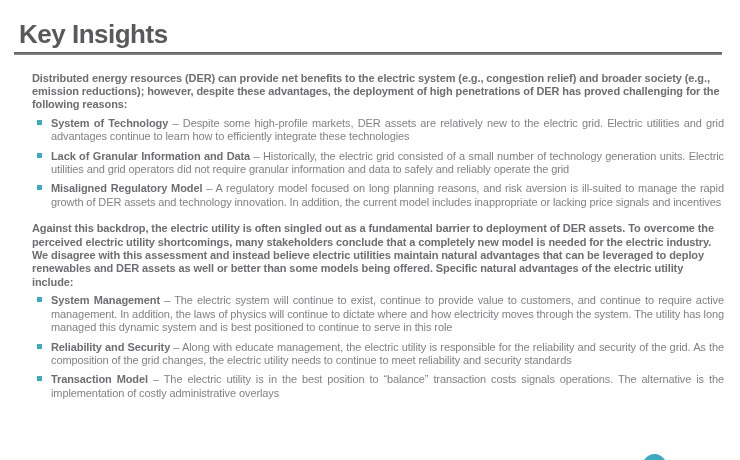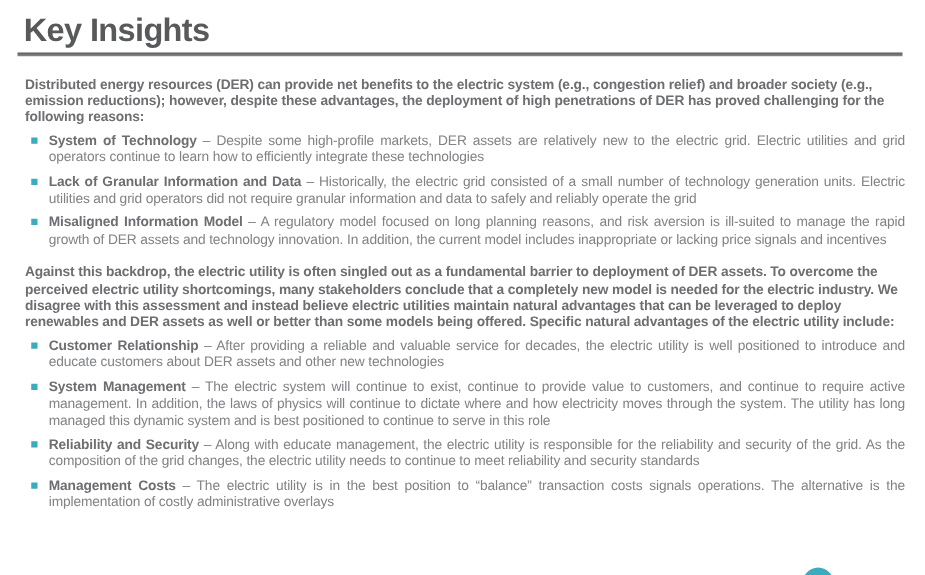--- a/index.html
+++ b/index.html
@@ -5,36 +5,36 @@
   html, body { margin: 0; padding: 0; background: #ffffff; }
   .slide {
     position: relative;
     width: 740px;
     height: 460px;
     background: #ffffff;
     overflow: hidden;
     font-family: "Liberation Sans", sans-serif;
     box-sizing: border-box;
   }
-  .slide-header { padding-top: 10px; }
+  .slide-header { padding-top: 20px; }
   .page-title {
     margin: 0 0 0 19px;
     font-size: 26px;
     font-weight: bold;
     color: #58595B;
     letter-spacing: -0.5px;
     line-height: 1.1;
   }
   .title-rule {
     height: 3px;
     background: linear-gradient(#595A5C, #8A8C8F);
     margin: 3px 18px 0 14px;
   }
   .content {
-    padding: 17px 16px 0 20px;
+    padding: 17px 16px 0 32px;
   }
   .intro {
     margin: 0 0 5px 0;
     color: #6D6E71;
     font-size: 11px;
     font-weight: bold;
     line-height: 1.22;
     letter-spacing: -0.1px;
   }
   ul.bullets {
@@ -81,44 +81,41 @@
     <h1 class="page-title">Key Insights</h1>
     <div class="title-rule"></div>
   </header>
 
   <main class="content">
 
     <p class="intro">Distributed energy resources (DER) can provide net benefits to the electric system (e.g., congestion relief) and broader society (e.g., emission reductions); however, despite these advantages, the deployment of high penetrations of DER has proved challenging for the following reasons:</p>
 
     <ul class="bullets">
       <li>
-        <span class="sq"></span><b>System of Technology</b><span> – Despite some high-profile markets, DER assets are relatively new to the electric grid. Electric utilities and grid operators continue to learn how to efficiently integrate these technologies</span>
+        <span class="sq"></span><b>System of Technology</b><span> – Despite some high-profile markets, DER assets are relatively new to the electric grid. Electric utilities and grid advantages continue to learn how to efficiently integrate these technologies</span>
       </li>
       <li>
         <span class="sq"></span><b>Lack of Granular Information and Data</b><span> – Historically, the electric grid consisted of a small number of technology generation units. Electric utilities and grid operators did not require granular information and data to safely and reliably operate the grid</span>
       </li>
       <li>
-        <span class="sq"></span><b>Misaligned Information Model</b><span> – A regulatory model focused on long planning reasons, and risk aversion is ill-suited to manage the rapid growth of DER assets and technology innovation. In addition, the current model includes inappropriate or lacking price signals and incentives</span>
+        <span class="sq"></span><b>Misaligned Regulatory Model</b><span> – A regulatory model focused on long planning reasons, and risk aversion is ill-suited to manage the rapid growth of DER assets and technology innovation. In addition, the current model includes inappropriate or lacking price signals and incentives</span>
       </li>
     </ul>
 
     <p class="intro">Against this backdrop, the electric utility is often singled out as a fundamental barrier to deployment of DER assets. To overcome the perceived electric utility shortcomings, many stakeholders conclude that a completely new model is needed for the electric industry. We disagree with this assessment and instead believe electric utilities maintain natural advantages that can be leveraged to deploy renewables and DER assets as well or better than some models being offered. Specific natural advantages of the electric utility include:</p>
 
     <ul class="bullets">
       <li>
-        <span class="sq"></span><b>Customer Relationship</b><span> – After providing a reliable and valuable service for decades, the electric utility is well positioned to introduce and educate customers about DER assets and other new technologies</span>
-      </li>
-      <li>
         <span class="sq"></span><b>System Management</b><span> – The electric system will continue to exist, continue to provide value to customers, and continue to require active management. In addition, the laws of physics will continue to dictate where and how electricity moves through the system. The utility has long managed this dynamic system and is best positioned to continue to serve in this role</span>
       </li>
       <li>
         <span class="sq"></span><b>Reliability and Security</b><span> – Along with educate management, the electric utility is responsible for the reliability and security of the grid. As the composition of the grid changes, the electric utility needs to continue to meet reliability and security standards</span>
       </li>
       <li>
-        <span class="sq"></span><b>Management Costs</b><span> – The electric utility is in the best position to “balance” transaction costs signals operations. The alternative is the implementation of costly administrative overlays</span>
+        <span class="sq"></span><b>Transaction Model</b><span> – The electric utility is in the best position to “balance” transaction costs signals operations. The alternative is the implementation of costly administrative overlays</span>
       </li>
     </ul>
 
   </main>
 
   <div class="logo-arc"></div>
 
 </div>
 
 </body></html>

